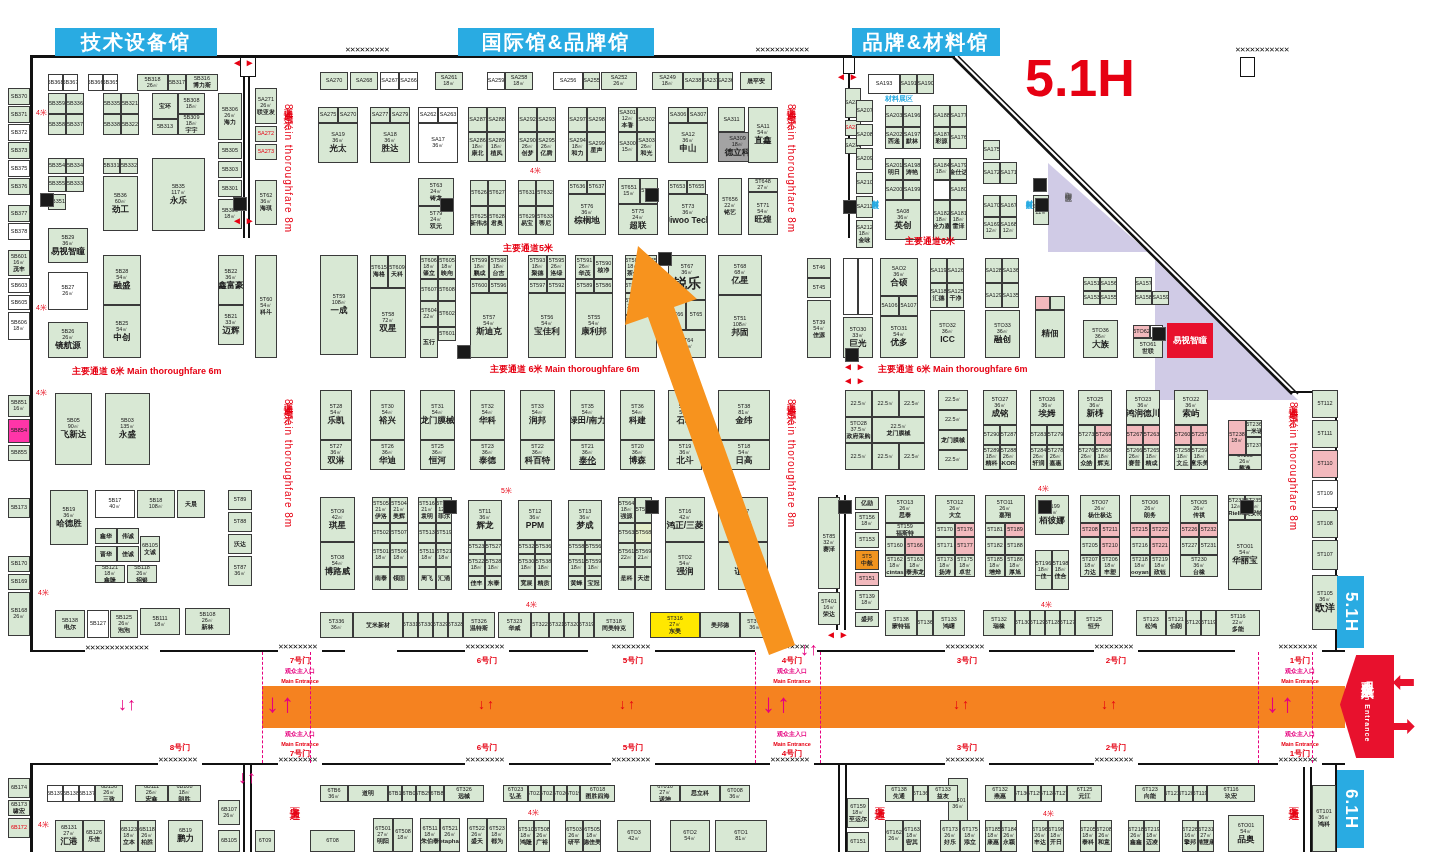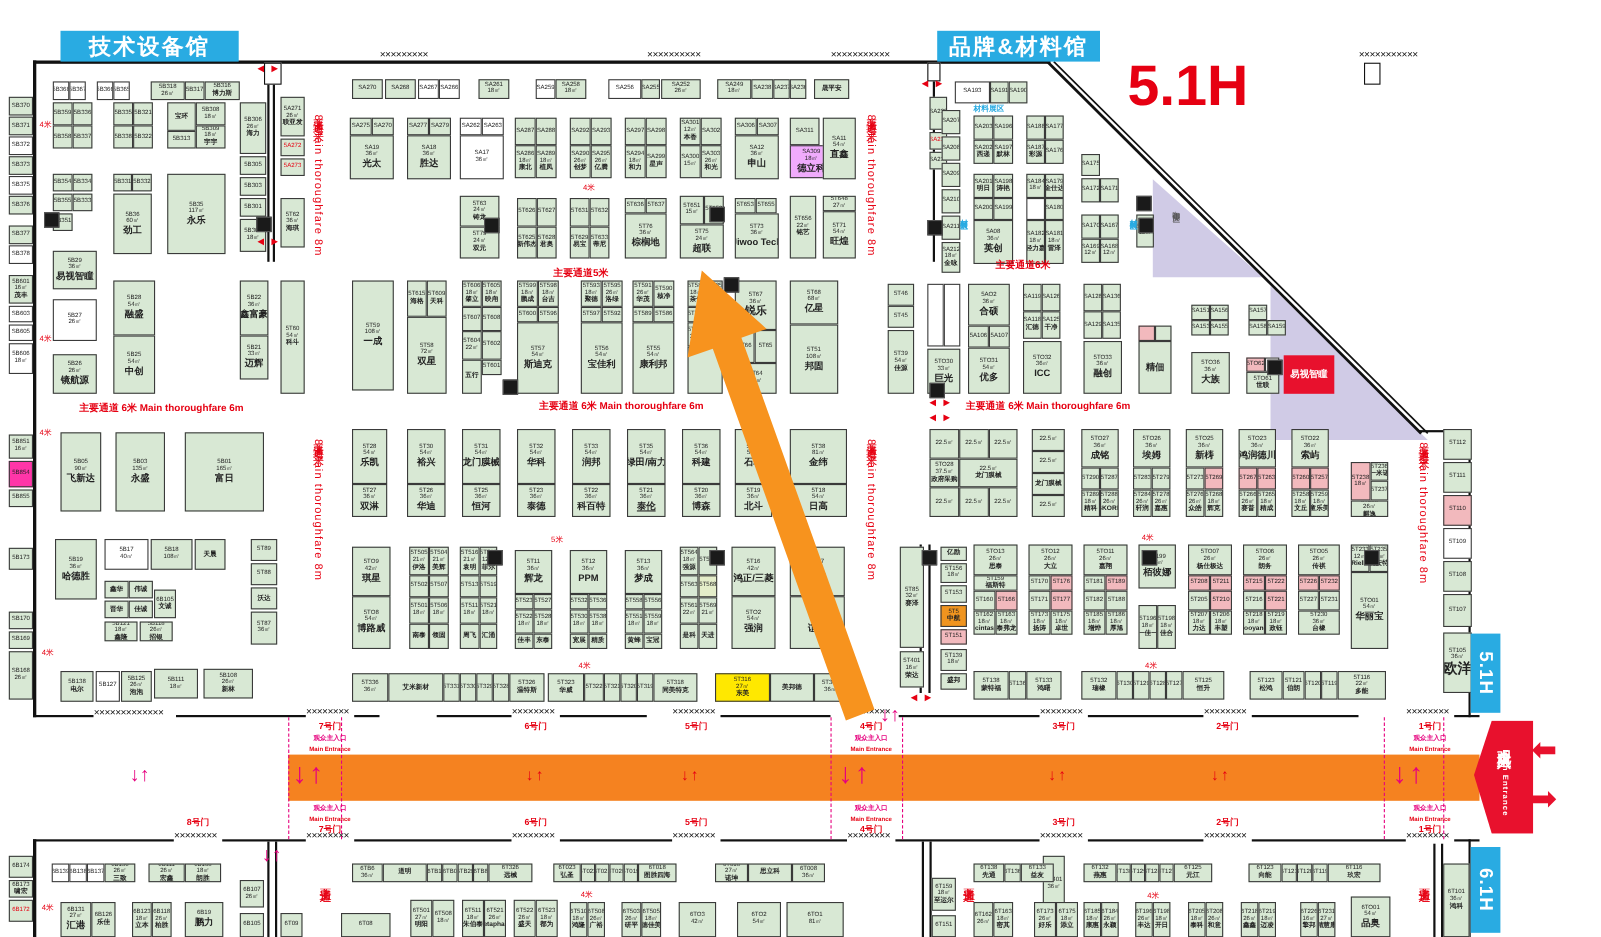--- a/index.html
+++ b/index.html
@@ -42,20 +42,21 @@
 </head>
 <body>
 
 <div id="map">
   <svg id="purple" class="overlay" width="1455" height="852">
       <polygon points="1048,163 1148,252 1048,252" fill="#d0cbe6"></polygon>
       <polygon points="1155,260 1298,400 1155,400" fill="#d0cbe6"></polygon>
     </svg>
 
   <div class="banner" style="left:55px;top:28px;width:162px;height:28px;background:#29abe2;">技术设备馆</div>
+  <div class="banner" style="left:458px;top:28px;width:196px;height:28px;background:#29abe2;">国际馆&amp;品牌馆</div>
   <div class="banner" style="left:852px;top:28px;width:148px;height:28px;background:#29abe2;">品牌&amp;材料馆</div>
 
   <div id="bigHall" style="left:1025px;top:48px;">5.1H</div>
 
   <div id="carpet" style="left:262px;top:686px;width:1083px;height:42px;background:#f58220;">
     <span class="carpetLbl"></span>
     <span class="carpetLbl"></span>
     <span class="carpetLbl"></span>
   </div>
 
@@ -344,25 +345,20 @@
     <div class="booth" style="left: 55px; top: 393px; width: 37px; height: 72px; background: rgb(216, 232, 212);">
       <span class="bid" style="color: rgb(34, 34, 34);">5B05</span>
       <span class="bid" style="color: rgb(34, 34, 34);">90㎡</span>
       <span class="bname" style="color: rgb(34, 34, 34); font-size: 8.5px;">飞新达</span>
     </div>
     <div class="booth" style="left: 105px; top: 393px; width: 45px; height: 72px; background: rgb(216, 232, 212);">
       <span class="bid" style="color: rgb(34, 34, 34);">5B03</span>
       <span class="bid" style="color: rgb(34, 34, 34);">135㎡</span>
       <span class="bname" style="color: rgb(34, 34, 34); font-size: 8.5px;">永盛</span>
     </div>
-    <div class="booth" style="left: 168px; top: 393px; width: 72px; height: 72px; background: rgb(216, 232, 212);">
-      <span class="bid" style="color: rgb(34, 34, 34);">5B01</span>
-      <span class="bid" style="color: rgb(34, 34, 34);">165㎡</span>
-      <span class="bname" style="color: rgb(34, 34, 34); font-size: 8.5px;">富日</span>
-    </div>
     <div class="booth" style="left: 50px; top: 490px; width: 38px; height: 55px; background: rgb(216, 232, 212);">
       <span class="bid" style="color: rgb(34, 34, 34);">5B19</span>
       <span class="bid" style="color: rgb(34, 34, 34);">36㎡</span>
       <span class="bname" style="color: rgb(34, 34, 34); font-size: 8.5px;">哈德胜</span>
     </div>
     <div class="booth" style="left: 95px; top: 490px; width: 40px; height: 28px; background: rgb(255, 255, 255);">
       <span class="bid" style="color: rgb(34, 34, 34);">5B17</span>
       <span class="bid" style="color: rgb(34, 34, 34);">40㎡</span>
     </div>
     <div class="booth" style="left: 137px; top: 490px; width: 38px; height: 28px; background: rgb(216, 232, 212);">
@@ -584,21 +580,21 @@
       <span class="bid" style="color: rgb(34, 34, 34);">SA307</span>
     </div>
     <div class="booth" style="left: 668px; top: 123px; width: 40px; height: 40px; background: rgb(216, 232, 212);">
       <span class="bid" style="color: rgb(34, 34, 34);">SA12</span>
       <span class="bid" style="color: rgb(34, 34, 34);">36㎡</span>
       <span class="bname" style="color: rgb(34, 34, 34); font-size: 8.5px;">申山</span>
     </div>
     <div class="booth" style="left: 718px; top: 107px; width: 27px; height: 25px; background: rgb(216, 232, 212);">
       <span class="bid" style="color: rgb(34, 34, 34);">SA311</span>
     </div>
-    <div class="booth" style="left: 718px; top: 132px; width: 39px; height: 30px; background: #f0abfc;">
+    <div class="booth" style="left: 718px; top: 132px; width: 39px; height: 30px; background: #a3a3a3;">
       <span class="bid" style="color: rgb(34, 34, 34);">SA309</span>
       <span class="bid" style="color: rgb(34, 34, 34);">18㎡</span>
       <span class="bname" style="color: rgb(34, 34, 34); font-size: 8.5px;">德立科</span>
     </div>
     <div class="booth" style="left: 748px; top: 107px; width: 30px; height: 56px; background: rgb(216, 232, 212);">
       <span class="bid" style="color: rgb(34, 34, 34);">SA11</span>
       <span class="bid" style="color: rgb(34, 34, 34);">54㎡</span>
       <span class="bname" style="color: rgb(34, 34, 34); font-size: 8.5px;">直鑫</span>
     </div>
     <div class="booth" style="left: 418px; top: 178px; width: 36px; height: 28px; background: rgb(216, 232, 212);">
@@ -816,21 +812,21 @@
       <span class="bid" style="color: rgb(34, 34, 34);">5T581</span>
       <span class="bid" style="color: rgb(34, 34, 34);">22㎡</span>
     </div>
     <div class="booth" style="left: 641px; top: 293px; width: 16px; height: 22px; background: rgb(216, 232, 212);">
       <span class="bid" style="color: rgb(34, 34, 34);">5T580</span>
     </div>
     <div class="booth" style="left: 625px; top: 315px; width: 32px; height: 43px; background: rgb(216, 232, 212);"></div>
     <div class="booth" style="left: 668px; top: 255px; width: 38px; height: 45px; background: rgb(216, 232, 212);">
       <span class="bid" style="color: rgb(34, 34, 34);">5T67</span>
       <span class="bid" style="color: rgb(34, 34, 34);">36㎡</span>
-      <span class="bname" style="color: rgb(34, 34, 34); font-size: 10px;">锐乐</span>
+      <span class="bname" style="color: rgb(34, 34, 34); font-size: 14px;">锐乐</span>
     </div>
     <div class="booth" style="left: 668px; top: 300px; width: 18px; height: 30px; background: rgb(216, 232, 212);">
       <span class="bid" style="color: rgb(34, 34, 34);">5T66</span>
     </div>
     <div class="booth" style="left: 686px; top: 300px; width: 20px; height: 30px; background: rgb(216, 232, 212);">
       <span class="bid" style="color: rgb(34, 34, 34);">5T65</span>
     </div>
     <div class="booth" style="left: 668px; top: 330px; width: 38px; height: 28px; background: rgb(216, 232, 212);">
       <span class="bid" style="color: rgb(34, 34, 34);">5T64</span>
       <span class="bid" style="color: rgb(34, 34, 34);">26㎡</span>
@@ -1871,21 +1867,21 @@
     </div>
     <div class="booth" style="left: 1312px; top: 510px; width: 26px; height: 28px; background: rgb(216, 232, 212);">
       <span class="bid" style="color: rgb(34, 34, 34);">5T108</span>
     </div>
     <div class="booth" style="left: 1312px; top: 540px; width: 26px; height: 30px; background: rgb(216, 232, 212);">
       <span class="bid" style="color: rgb(34, 34, 34);">5T107</span>
     </div>
     <div class="booth" style="left: 1312px; top: 575px; width: 26px; height: 55px; background: rgb(216, 232, 212);">
       <span class="bid" style="color: rgb(34, 34, 34);">5T105</span>
       <span class="bid" style="color: rgb(34, 34, 34);">36㎡</span>
-      <span class="bname" style="color: rgb(34, 34, 34); font-size: 13px;">欧洋</span>
+      <span class="bname" style="color: rgb(34, 34, 34); font-size: 10px;">欧洋</span>
     </div>
     <div class="booth" style="left: 8px; top: 778px; width: 22px; height: 20px; background: rgb(216, 232, 212);">
       <span class="bid" style="color: rgb(34, 34, 34);">6B174</span>
     </div>
     <div class="booth" style="left: 8px; top: 800px; width: 22px; height: 16px; background: rgb(216, 232, 212);">
       <span class="bid" style="color: rgb(34, 34, 34);">6B173</span>
       <span class="bname" style="color: rgb(34, 34, 34); font-size: 6px;">啸宏</span>
     </div>
     <div class="booth" style="left: 8px; top: 818px; width: 22px; height: 20px; background: rgb(216, 232, 212);">
       <span class="bid" style="color: rgb(230, 0, 18);">6B172</span>

